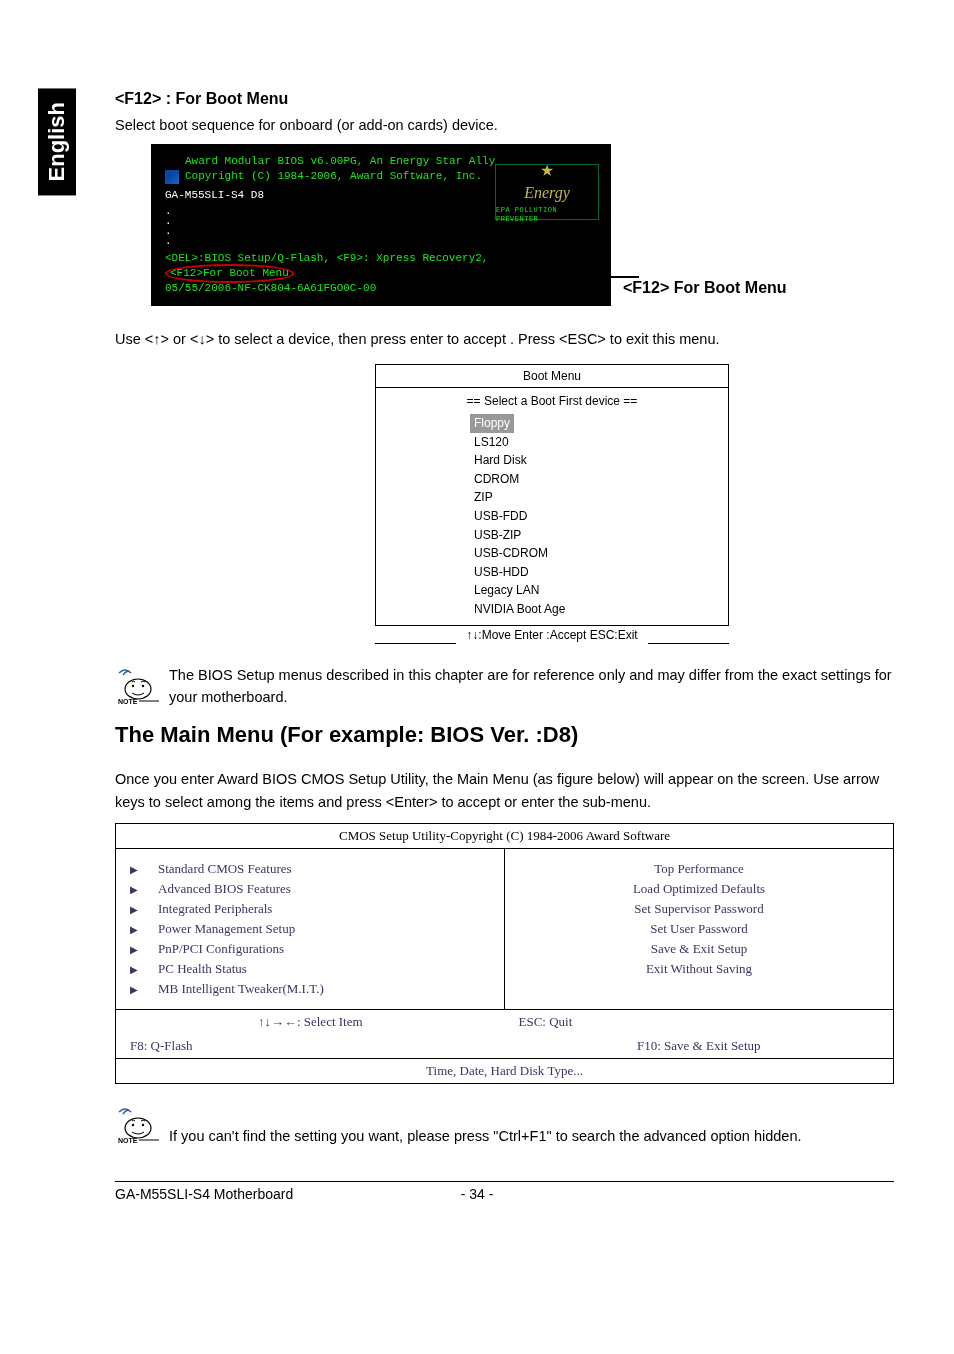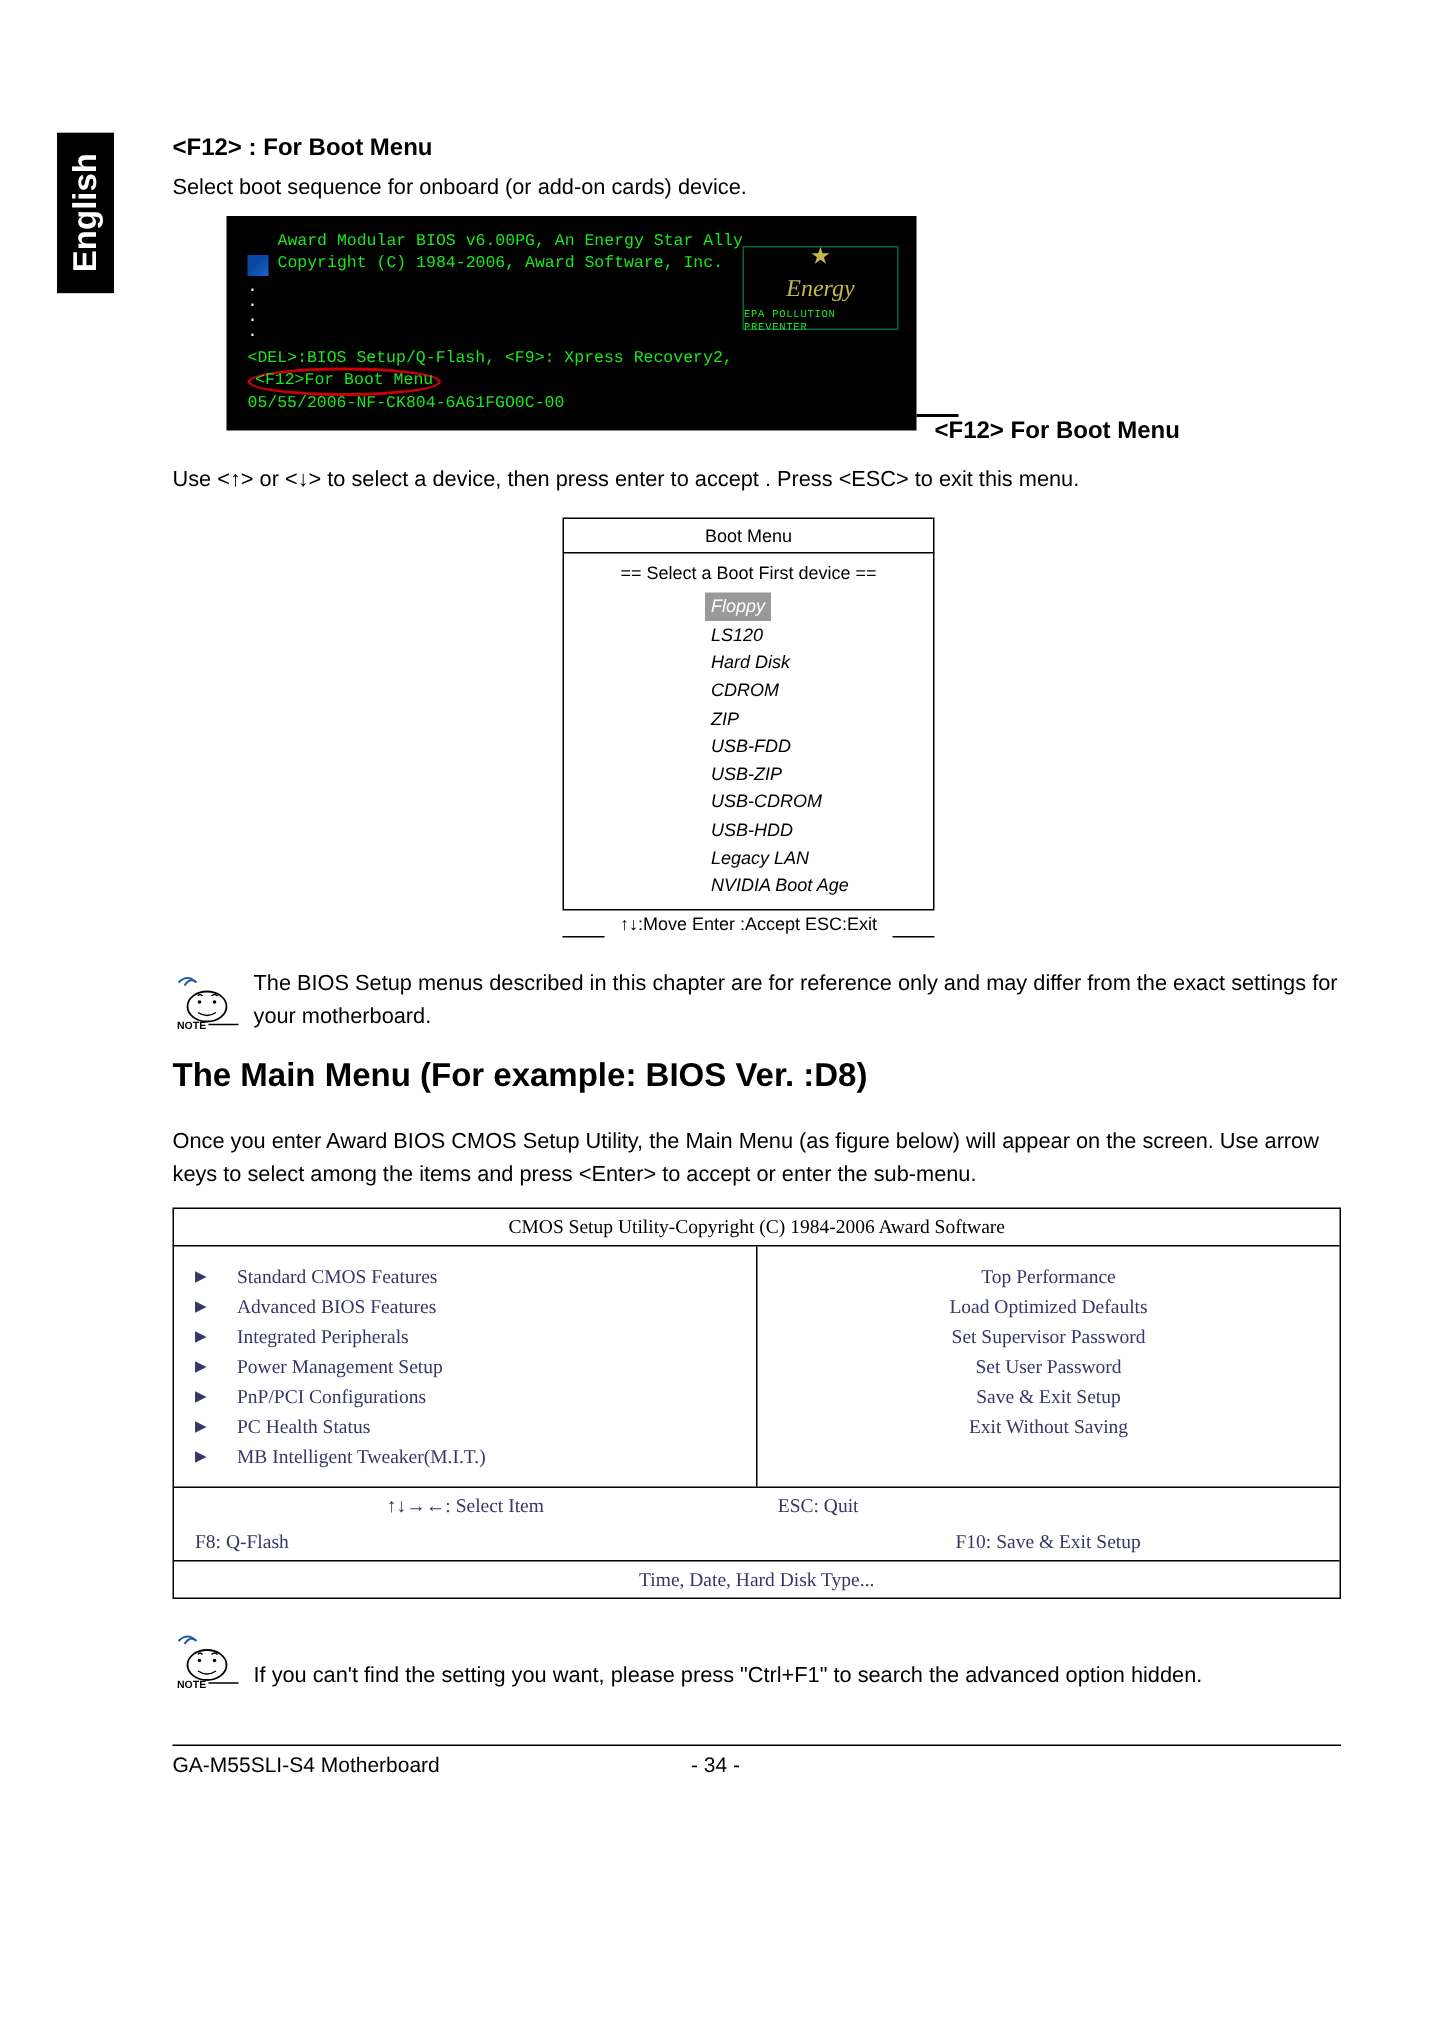--- a/index.html
+++ b/index.html
@@ -15,25 +15,25 @@
   .bios-energy { position: absolute; right: 12px; top: 20px; width: 104px; height: 56px; border: 1px solid #064; background: #000; color: #19e71c; font-size: 8px; display: flex; flex-direction: column; align-items: center; justify-content: center; }
   .bios-energy .star { color: #c4b84a; font-size: 22px; line-height: 1; }
   .bios-energy .cursive { font-style: italic; font-family: "Brush Script MT", cursive; font-size: 16px; color: #c4b84a; }
   .bios-energy .epa { color: #19e71c; font-size: 7px; letter-spacing: .5px; margin-top: 2px; }
   .dots { color: #fff; line-height: 1.1; padding-left: 0; margin-top: 2px;}
   .dots div { height: 10px; }
   .bottom-row { display: flex; margin-top: 6px; align-items: center; }
   .ellipse { border: 2px solid #c00; border-radius: 50%; padding: 0 3px; margin: -2px 0; display: inline-block; }
   .callout-line { position: absolute; right: -28px; top: 132px; width: 28px; height: 2px; background: #000; }
   .callout-label { position: absolute; left: 623px; top: 279px; font-weight: bold; font-size: 16px; white-space: nowrap; }
-  .boot-menu-wrap { width: 248px; margin: 14px auto 0 260px; }
+  .boot-menu-wrap { width: 354px; margin: 14px auto 0 260px; }
   .boot-menu-box { border: 1px solid #000; font-size: 12px; }
   .bm-title { text-align: center; border-bottom: 1px solid #000; padding: 4px 0; }
   .bm-sub { text-align: center; padding: 6px 0 2px; }
-  .bm-list { padding: 4px 0 6px 98px; line-height: 1.55; font-style: italic; }
+  .bm-list { padding: 4px 0 6px 98px; line-height: 1.55; }
   .bm-sel { background: #999; color: #fff; display: inline-block; padding: 0 4px; margin-left: -4px; }
   .bm-footer { display: flex; align-items: flex-end; margin-top: 0; }
   .bm-footer .rule { flex: 1; height: 1px; background: #000; }
   .bm-footer .txt { padding: 2px 10px; font-size: 12px; white-space: nowrap; }
   .note-row { display: flex; align-items: flex-end; margin-top: 20px; }
   .note-icon { width: 46px; flex-shrink: 0; margin-right: 8px; }
   .note-icon svg { width: 46px; height: 40px; }
   .h2 { font-size: 22px; font-weight: bold; margin: 14px 0 20px; }
   .cmos-box { border: 1px solid #000; margin-top: 10px; font-family: "Times New Roman", serif; font-size: 13px; }
   .cmos-title { text-align: center; padding: 4px 0; border-bottom: 1px solid #000; }
@@ -60,20 +60,21 @@
   <div class="body-text">Select boot sequence for onboard (or add-on cards) device.</div>
 
   <div class="bios-boot">
     <div class="bios-brand">
       <div class="bios-logo"></div>
       <div>
         <div>Award Modular BIOS v6.00PG, An Energy Star Ally</div>
         <div>Copyright (C) 1984-2006, Award Software,  Inc.</div>
       </div>
     </div>
+    <div class="bios-white" style="margin-top:4px">GA-M55SLI-S4 D8</div>
     <div class="bios-energy">
       <div class="star">★</div>
       <div class="cursive">Energy</div>
       <div class="epa">EPA  POLLUTION  PREVENTER</div>
     </div>
     <div class="dots bios-white">
       <div>.</div>
         <div>.</div>
         <div>.</div>
         <div>.</div>

